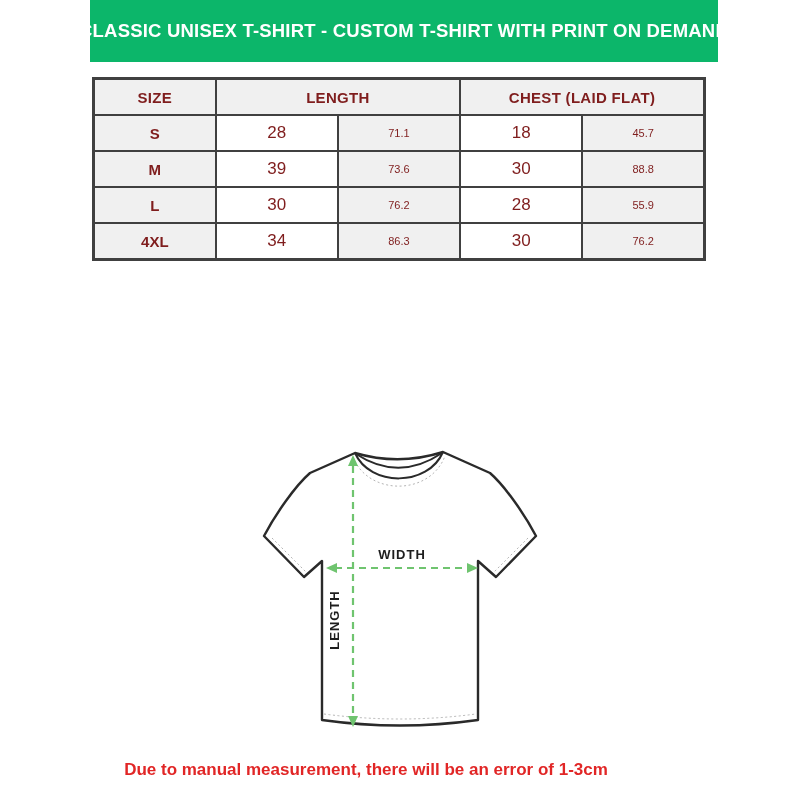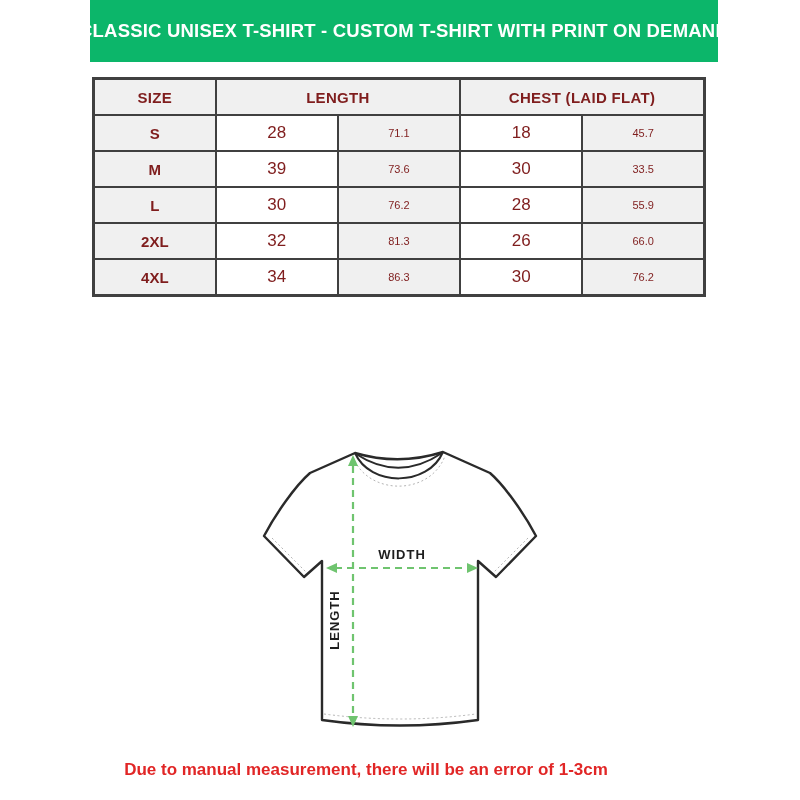--- a/index.html
+++ b/index.html
@@ -113,35 +113,28 @@
         <td class="c-in">28</td>
         <td class="c-cm">71.1</td>
         <td class="c-in">18</td>
         <td class="c-cm">45.7</td>
       </tr>
       <tr>
         <td class="c-size">M</td>
         <td class="c-in">39</td>
         <td class="c-cm">73.6</td>
         <td class="c-in">30</td>
-        <td class="c-cm">33.5</td>
+        <td class="c-cm">88.8</td>
       </tr>
       <tr>
         <td class="c-size">L</td>
         <td class="c-in">30</td>
         <td class="c-cm">76.2</td>
         <td class="c-in">28</td>
         <td class="c-cm">55.9</td>
-      </tr>
-      <tr>
-        <td class="c-size">2XL</td>
-        <td class="c-in">32</td>
-        <td class="c-cm">81.3</td>
-        <td class="c-in">26</td>
-        <td class="c-cm">66.0</td>
       </tr>
       <tr>
         <td class="c-size">4XL</td>
         <td class="c-in">34</td>
         <td class="c-cm">86.3</td>
         <td class="c-in">30</td>
         <td class="c-cm">76.2</td>
       </tr>
     </tbody>
   </table>

